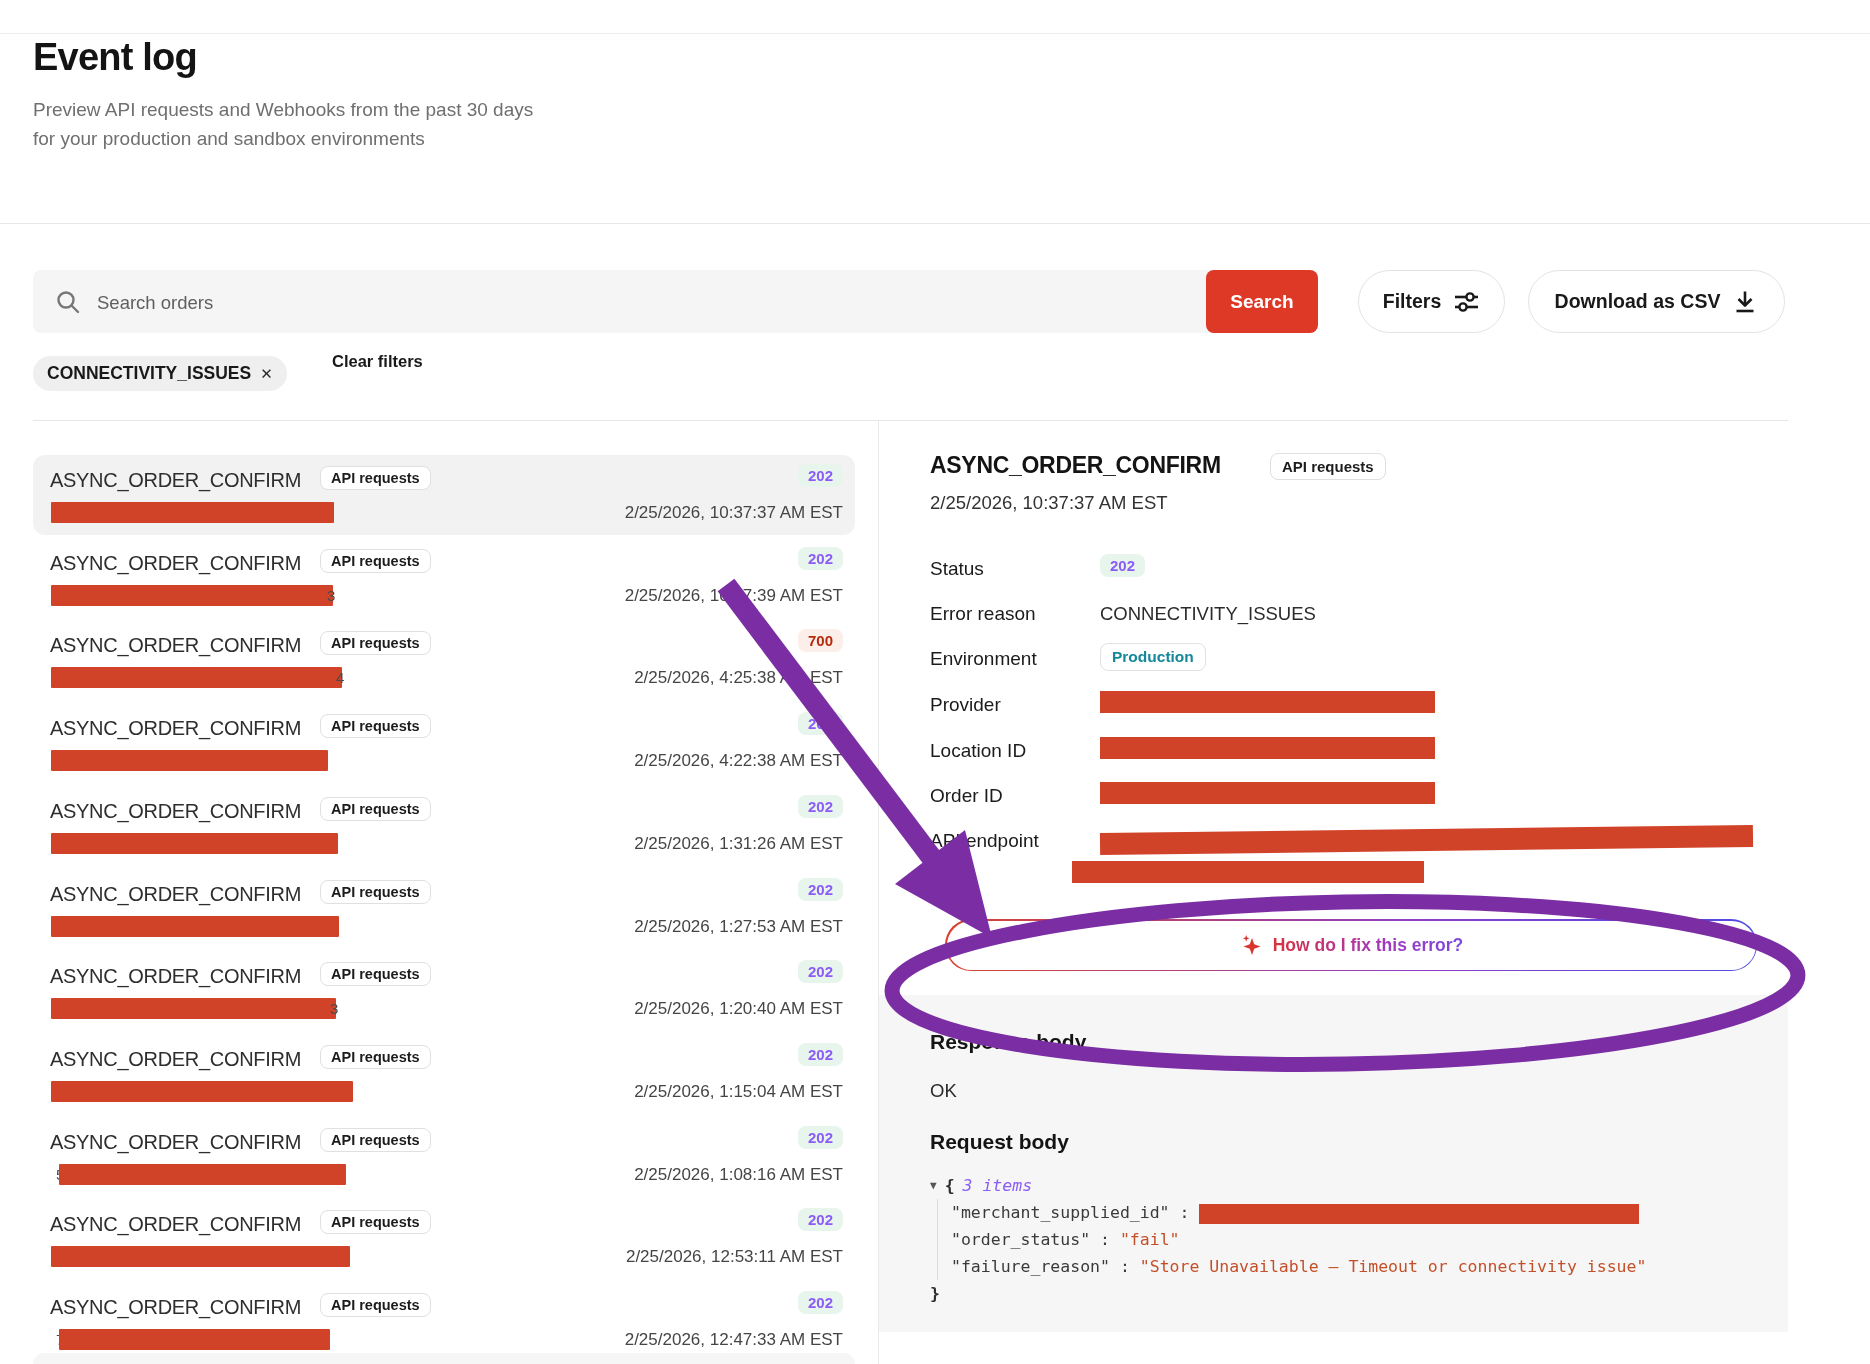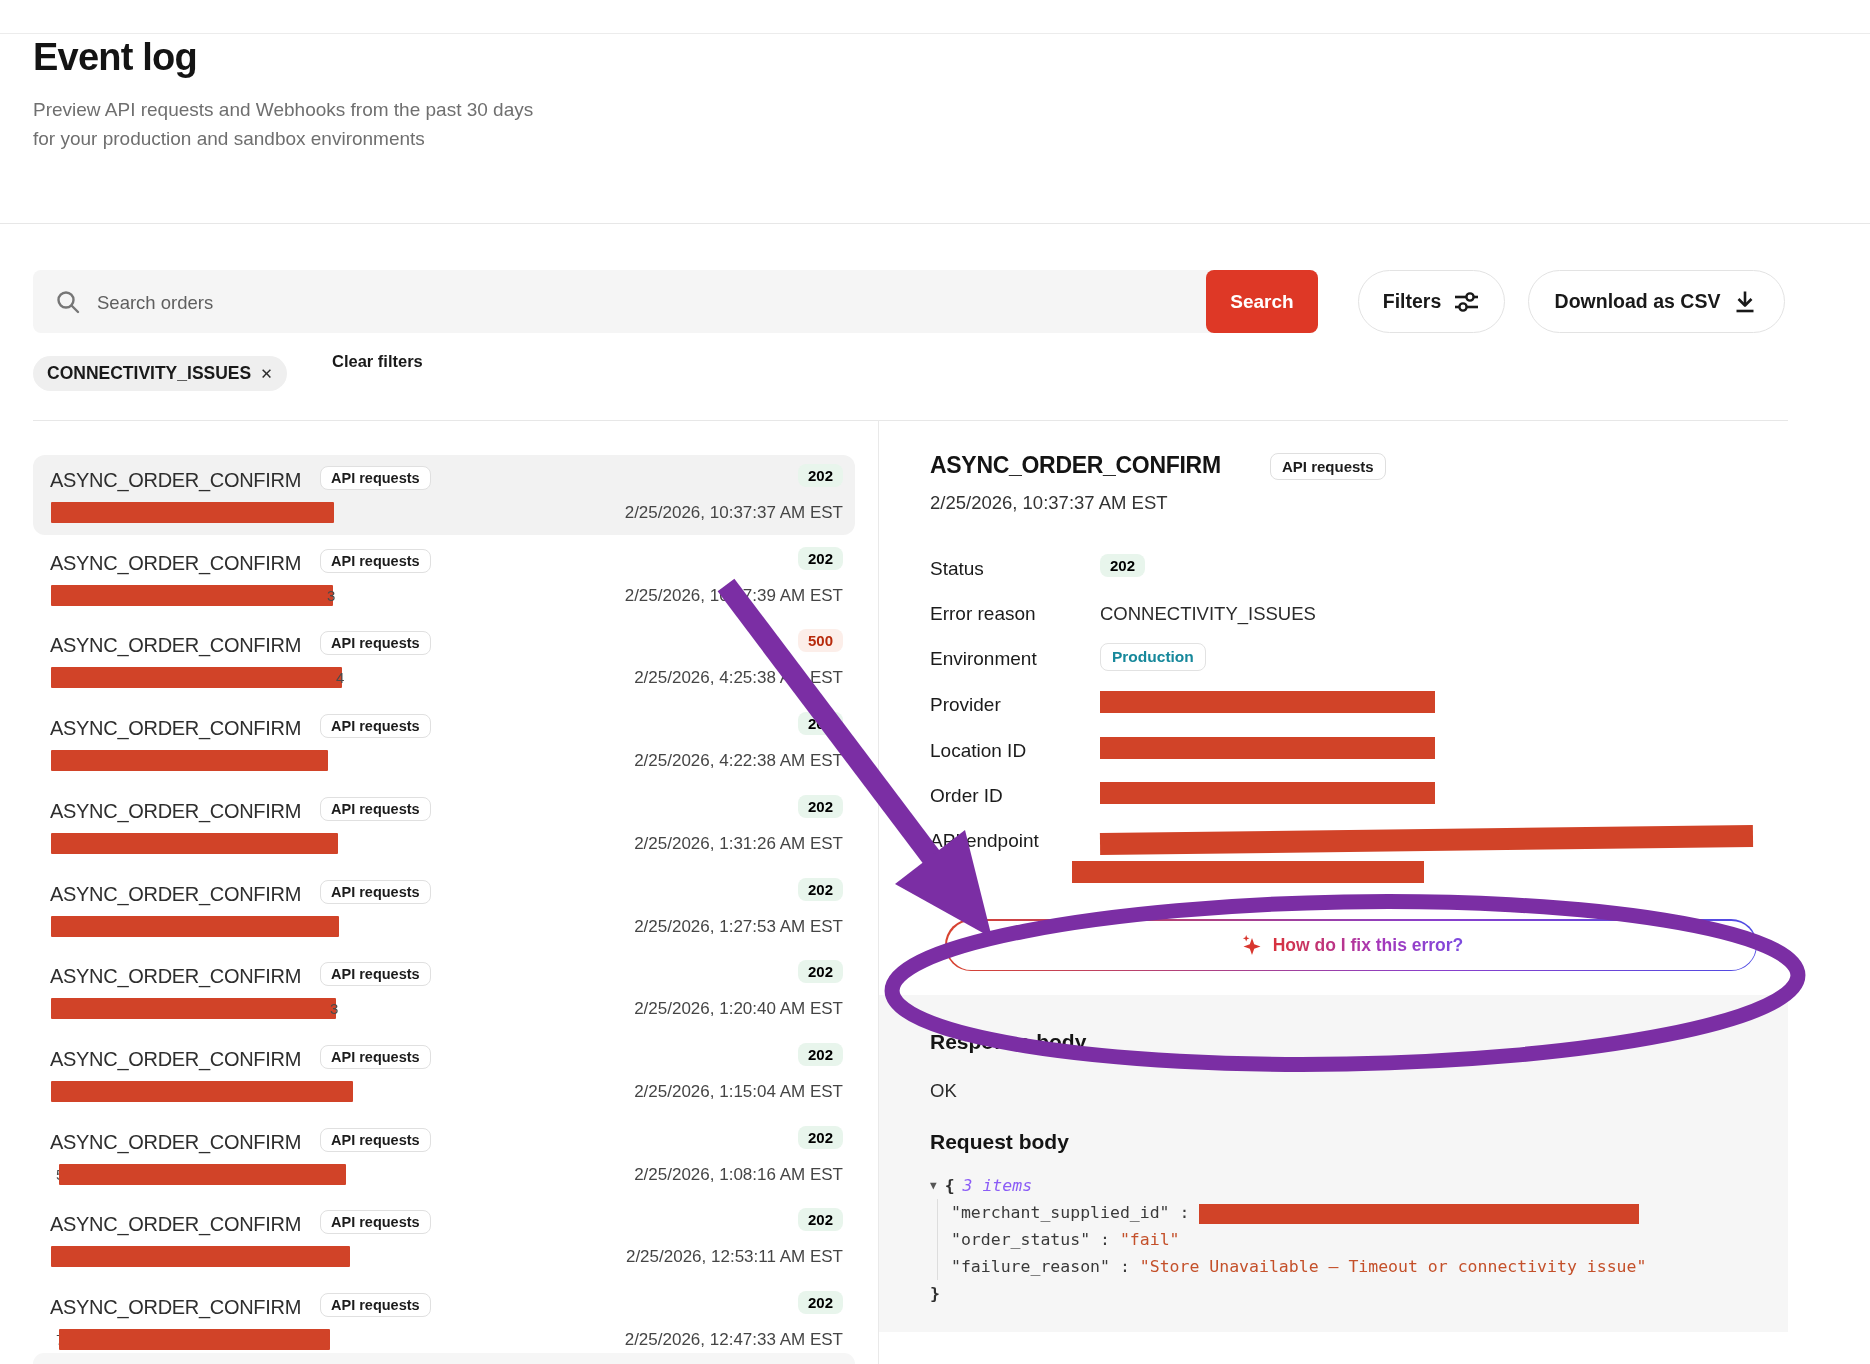--- a/index.html
+++ b/index.html
@@ -28,21 +28,21 @@
         align-items:center;gap:9px;padding:0 14px;font-size:17.5px;font-weight:bold;color:#191919;}
   .chip .x{font-size:15px;font-weight:normal;color:#2B2B2B;cursor:pointer;}
   .clear-filters{position:absolute;left:303px;top:352px;font-size:16.5px;font-weight:bold;color:#191919;cursor:pointer;margin-left:29px;}
   
   .event-row{position:absolute;left:33px;width:822px;height:80px;border-radius:12px;cursor:pointer;}
   .event-row.selected{background:#F2F2F2;}
   .row-title{position:absolute;left:17px;top:14px;font-size:20px;letter-spacing:-0.3px;color:#2E2E2E;white-space:nowrap;}
   .api-badge{position:absolute;left:287px;top:11px;background:#fff;border:1px solid #E0E0E0;border-radius:8px;
              padding:3px 10px;font-size:14.5px;font-weight:bold;color:#1C1C1C;white-space:nowrap;}
   .status-badge{position:absolute;right:12px;top:9px;border-radius:8px;padding:3px 10px;font-size:15px;font-weight:bold;}
-  .st-ok{color:#000000;background:#E8F5EC;}
+  .st-ok{color:#8b5cf6;background:#E8F5EC;}
   .st-err{color:#B72A0B;background:#FCEEE9;}
   .row-line2{position:absolute;left:23px;top:47px;display:flex;align-items:center;}
   .redaction-bar{display:inline-block;height:21px;background:#D14328;border-radius:1px;}
   .redact-frag{font-size:15px;color:#4A4A4A;}
   .redact-frag.pre{margin-right:-5px;}
   .redact-frag.suf{margin-left:-6px;}
   .row-time-abs{position:absolute;right:12px;top:48px;font-size:17px;color:#454545;white-space:nowrap;}
   
   .vdivider{position:absolute;left:878px;top:420px;bottom:0;width:1px;background:#E9E9E9;}
   .d-title{position:absolute;left:930px;top:452px;font-size:23px;font-weight:bold;letter-spacing:-0.3px;color:#141414;}
@@ -146,21 +146,21 @@
       <span class="row-line2">
         <span class="redact-frag pre"></span>
         <span class="redaction-bar" style="width: 282px;"></span>
         <span class="redact-frag suf">3</span>
       </span>
       <span class="row-time-abs">2/25/2026, 10:07:39 AM EST</span>
     </div>
     <div class="event-row" style="top: 620px;">
       <span class="row-title">ASYNC_ORDER_CONFIRM</span>
       <span class="api-badge">API requests</span>
-      <span class="status-badge st-err">500</span>
+      <span class="status-badge st-err">700</span>
       <span class="row-line2">
         <span class="redact-frag pre"></span>
         <span class="redaction-bar" style="width: 291px;"></span>
         <span class="redact-frag suf">4</span>
       </span>
       <span class="row-time-abs">2/25/2026, 4:25:38 AM EST</span>
     </div>
     <div class="event-row" style="top: 703px;">
       <span class="row-title">ASYNC_ORDER_CONFIRM</span>
       <span class="api-badge">API requests</span>

